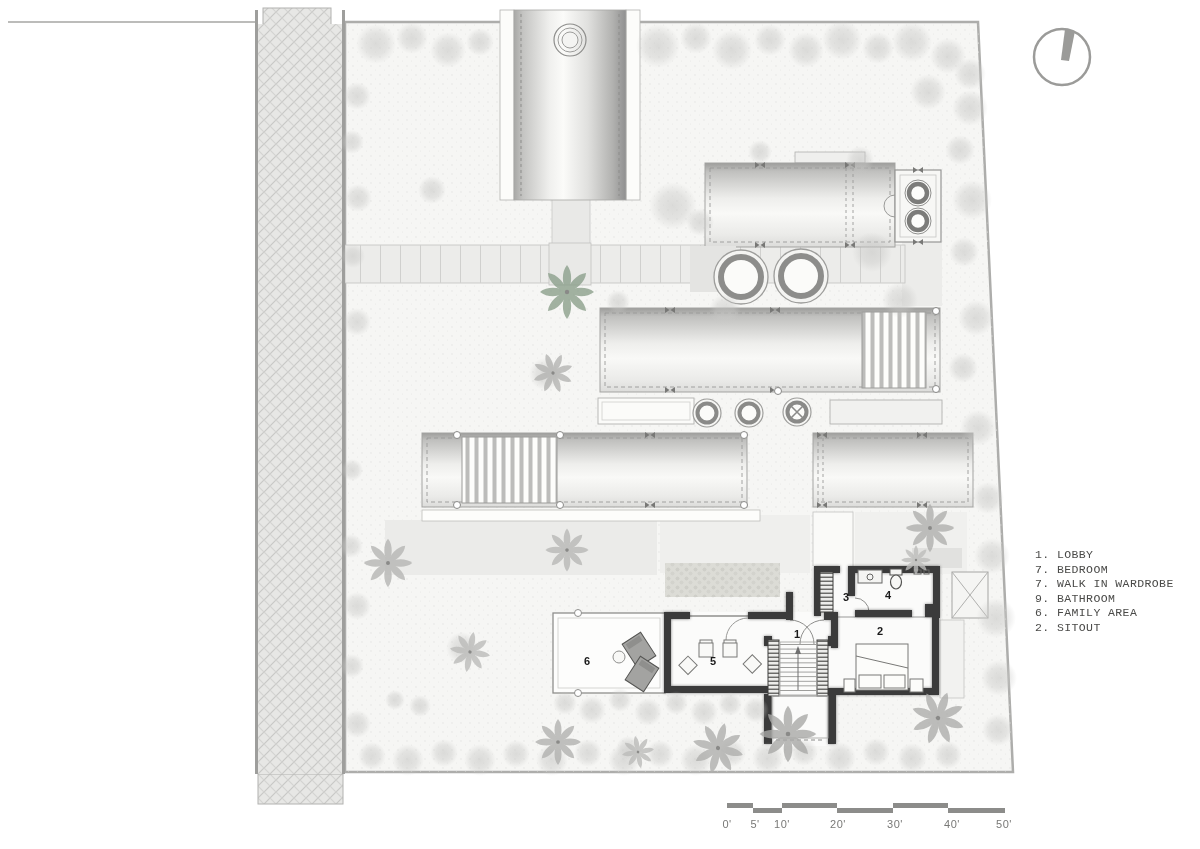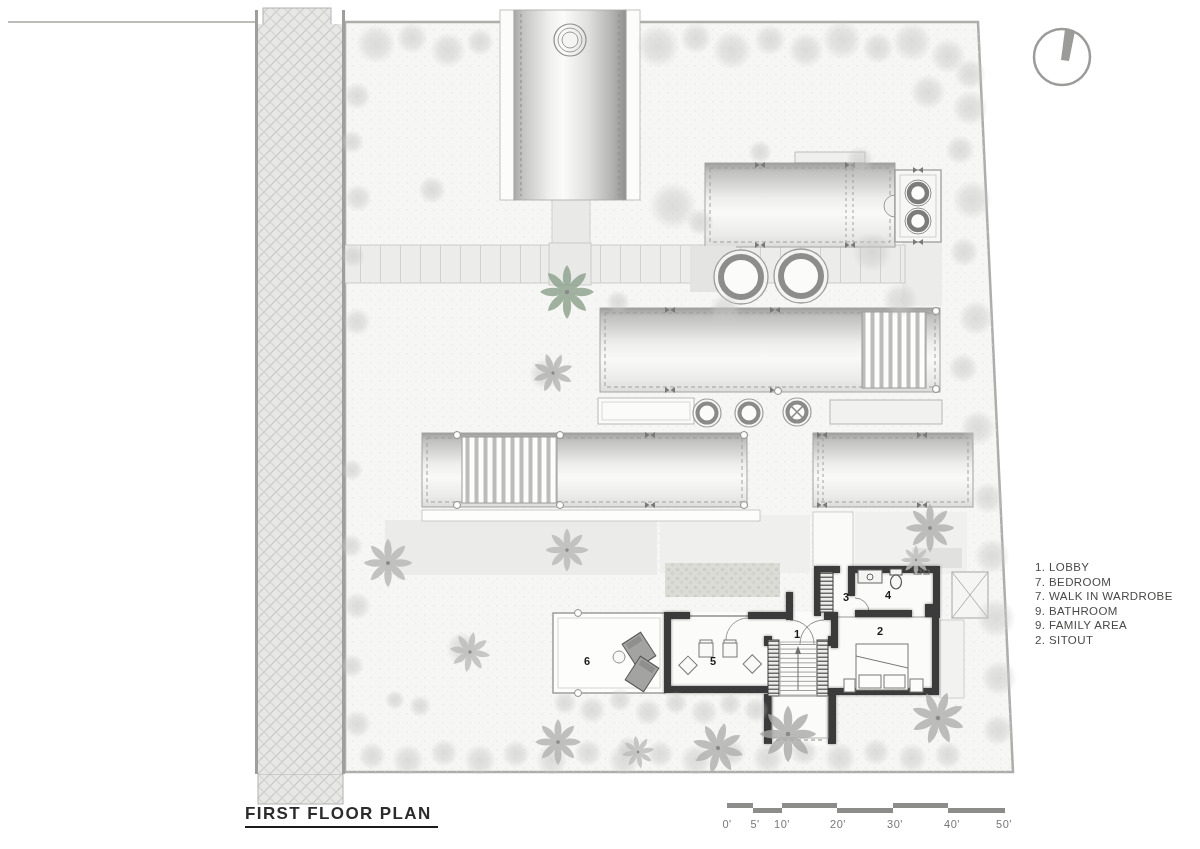--- a/index.html
+++ b/index.html
@@ -1,20 +1,20 @@
 <!DOCTYPE html>
 <html><head>
 <meta charset="utf-8">
 <style>
   html,body{margin:0;padding:0;background:#ffffff;}
   #canvas{position:relative;width:1200px;height:849px;background:#fff;overflow:hidden;
           font-family:"Liberation Sans",sans-serif;}
   #canvas svg{position:absolute;left:0;top:0;}
-  .legend{position:absolute;left:1035px;top:560px;font-size:11.5px;line-height:14.5px;
-          letter-spacing:.4px;color:#4a4a48;white-space:nowrap;}
+  .legend{position:absolute;left:1035px;top:548px;font-size:11.5px;line-height:14.5px;
+          letter-spacing:.4px;color:#4a4a48;white-space:nowrap;font-family:Liberation Mono, monospace;}
   .title{position:absolute;left:245px;top:804px;font-size:17px;font-weight:bold;
          letter-spacing:1.4px;color:#2b2b2b;border-bottom:2.5px solid #1c1c1c;
          padding:0 6px 2px 0;display:inline-block;}
   text.roomnum{font-family:"Liberation Sans",sans-serif;font-size:11px;font-weight:bold;fill:#1a1a1a;}
   text.scalelab{font-family:"Liberation Sans",sans-serif;font-size:11px;fill:#787876;letter-spacing:.5px;}
 </style>
 </head>
 <body>
 
 <div id="canvas">
@@ -434,18 +434,17 @@
   <text class="scalelab" x="952" y="828" text-anchor="middle">40'</text>
   <text class="scalelab" x="1004" y="828" text-anchor="middle">50'</text>
 </g>
 </svg>
 
 <div class="legend">
   <div>1. LOBBY</div>
   <div>7. BEDROOM</div>
   <div>7. WALK IN WARDROBE</div>
   <div>9. BATHROOM</div>
-  <div>9. FAMILY AREA</div>
+  <div>6. FAMILY AREA</div>
   <div>2. SITOUT</div>
 </div>
 
-<div class="title">FIRST FLOOR PLAN</div>
 </div>
 
 </body></html>

